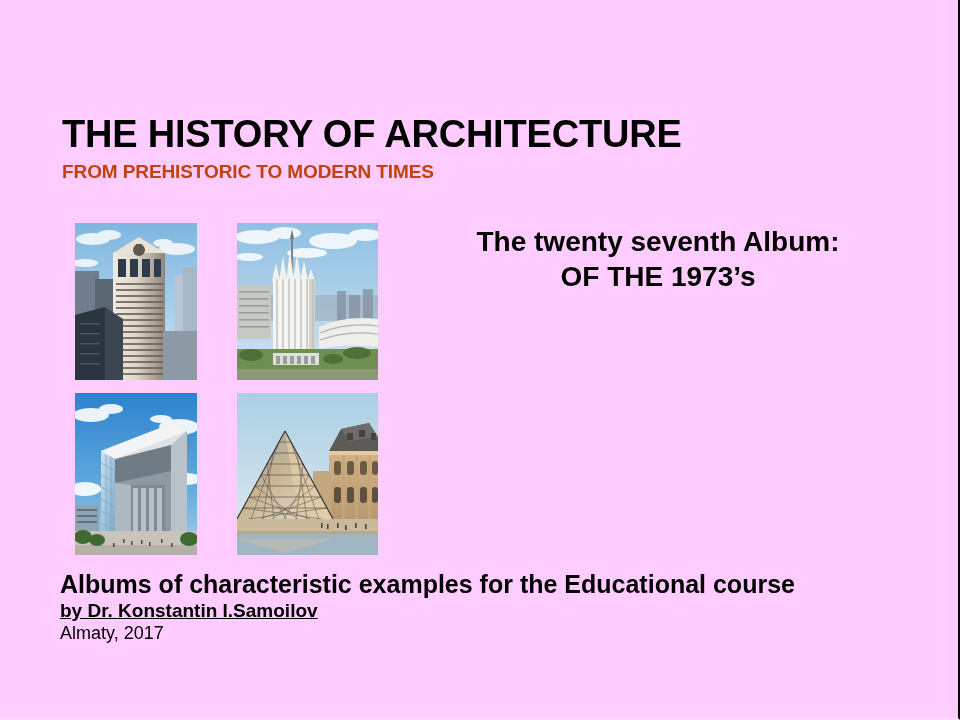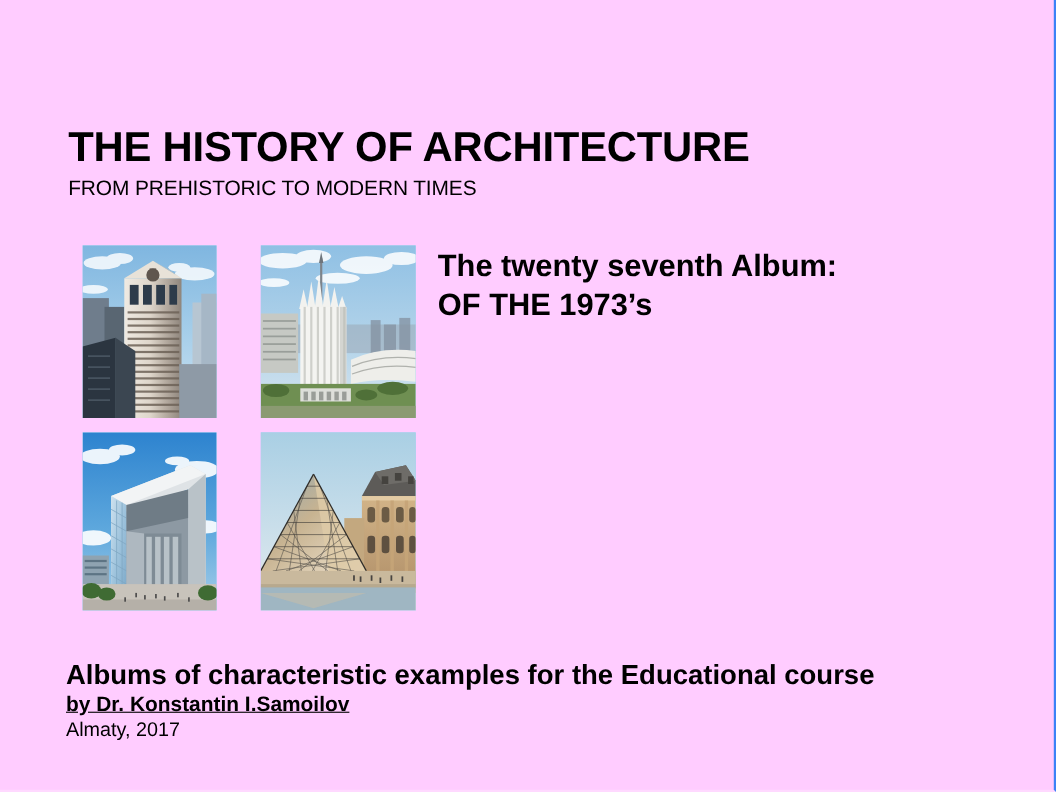--- a/index.html
+++ b/index.html
@@ -12,21 +12,21 @@
     font-family: "Liberation Sans", sans-serif;
   }
 
   .slide {
     position: relative;
     width: 960px;
     height: 720px;
     background: #ffccff;
     overflow: hidden;
     box-sizing: border-box;
-    border-right: 2px solid #3b82f6;
+    border-right: 2px solid #000000;
     border-bottom: 2px solid #ffd9ff;
   }
 
   
   .title-block {
     position: absolute;
     left: 62px;
     top: 112px;
     width: 820px;
   }
@@ -34,48 +34,49 @@
     font-size: 38px;
     font-weight: bold;
     color: #000000;
     line-height: 44px;
     letter-spacing: -0.2px;
     white-space: nowrap;
     margin: 0;
   }
   .sub-title {
     font-size: 19px;
-    font-weight: normal;
-    color: #000000;
+    font-weight: bold;
+    color: #c2410c;
     line-height: 24px;
     letter-spacing: -0.1px;
     white-space: nowrap;
     margin: 4px 0 0 0;
   }
 
   
   .album-block {
     position: absolute;
     left: 398px;
     top: 224px;
     width: 520px;
   }
   .album-line {
     font-size: 28px;
     font-weight: bold;
     color: #000000;
     line-height: 35px;
     white-space: nowrap;
+    text-align: center;
   }
 
   
   .footer-block {
     position: absolute;
     left: 60px;
-    top: 600px;
+    top: 570px;
     width: 860px;
   }
   .footer-main {
     font-size: 25px;
     font-weight: bold;
     color: #000000;
     line-height: 29px;
     white-space: nowrap;
   }
   .footer-author {

